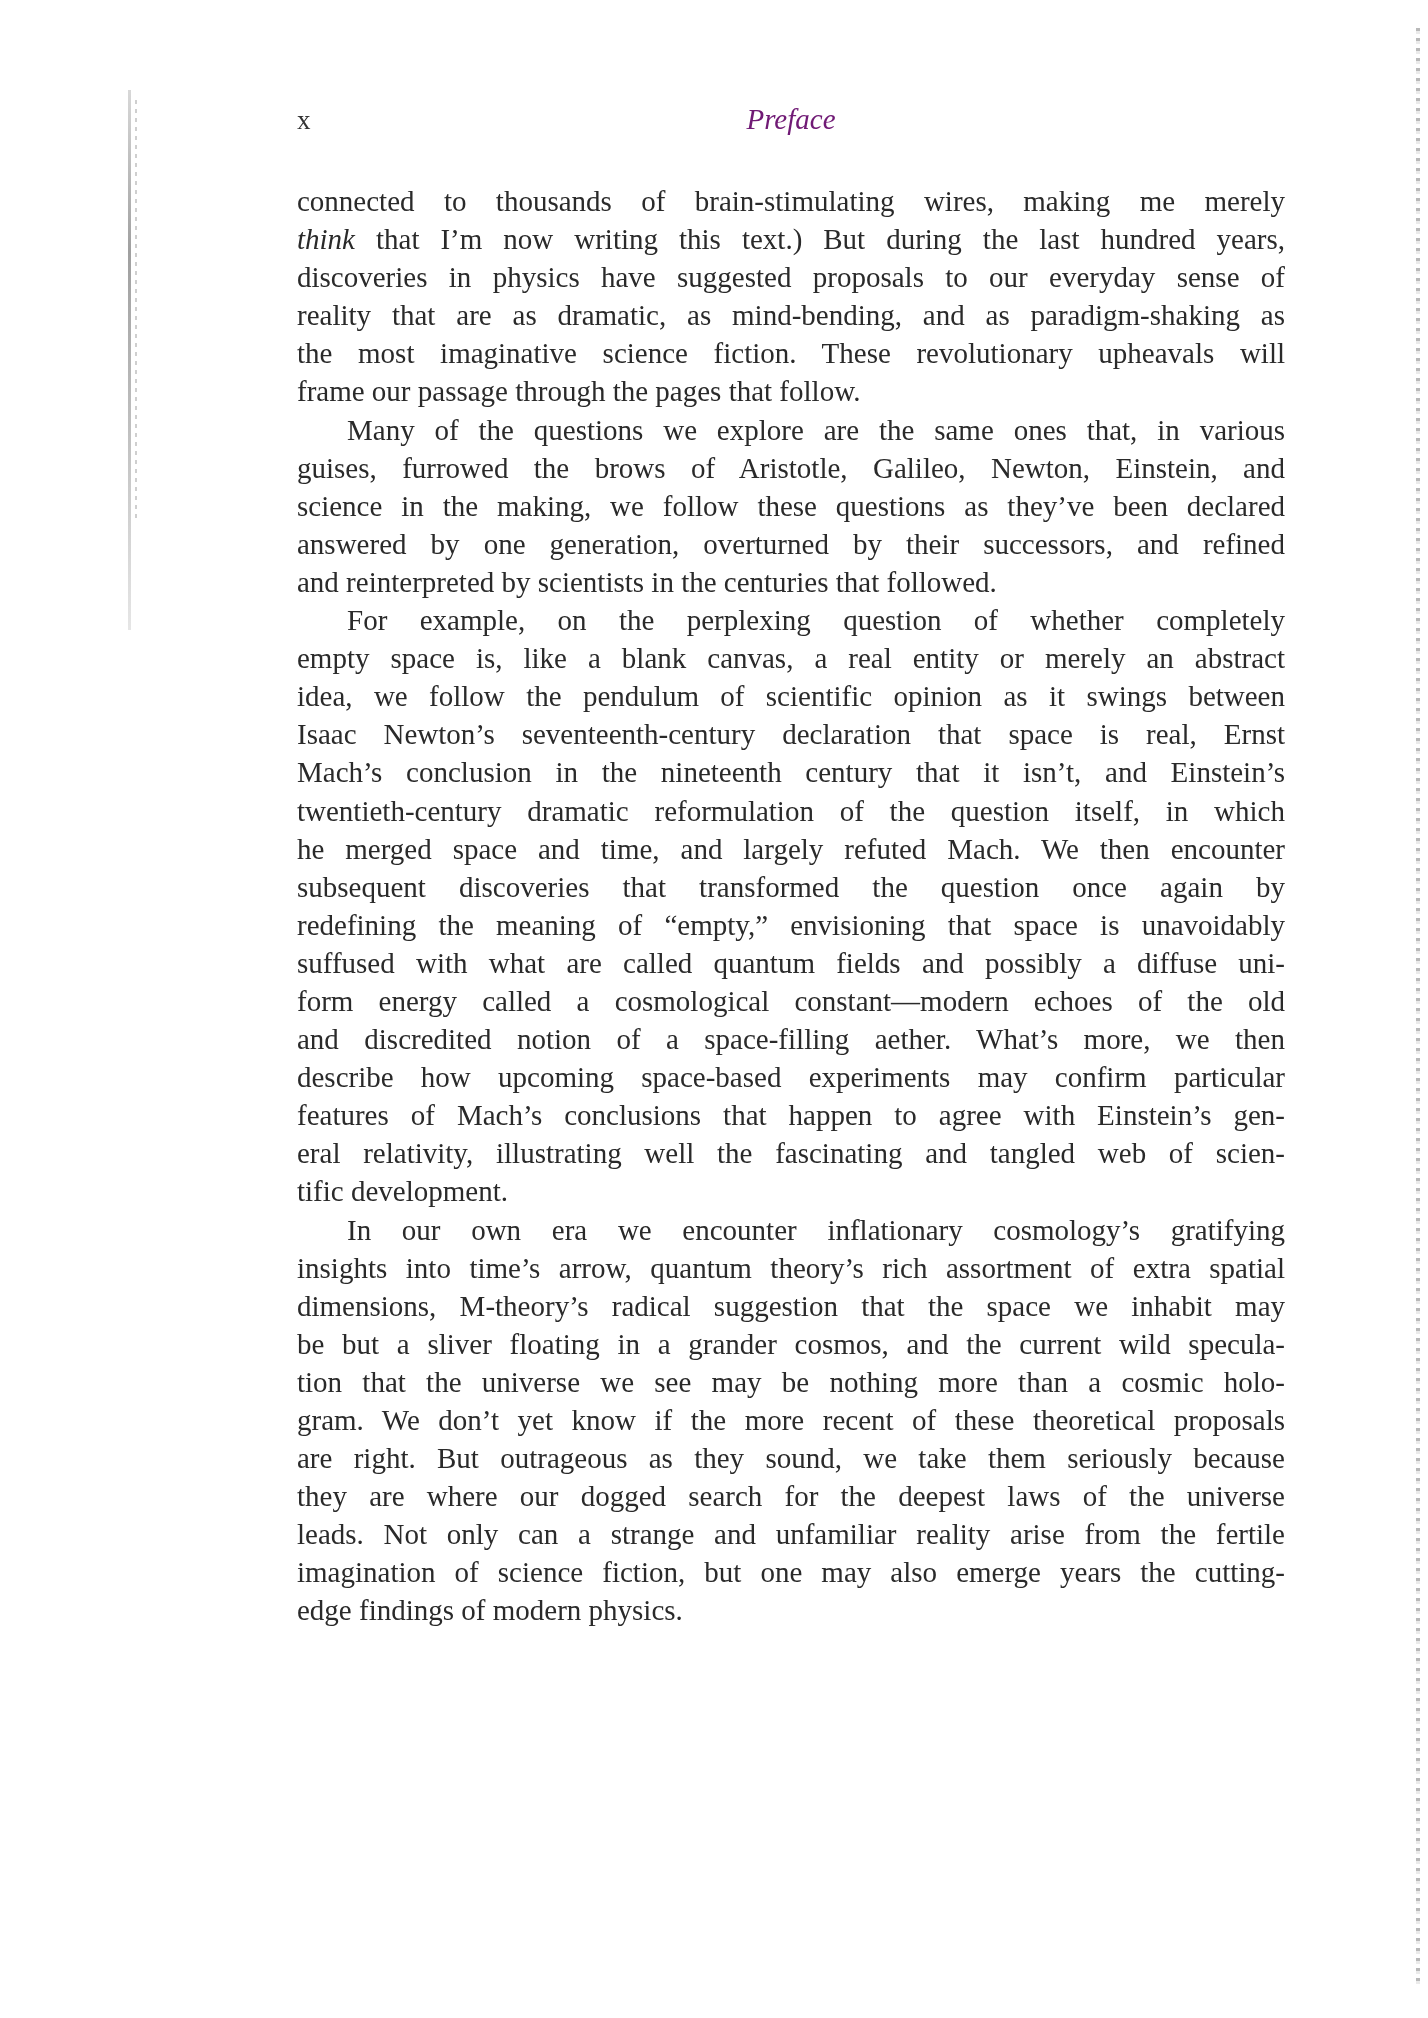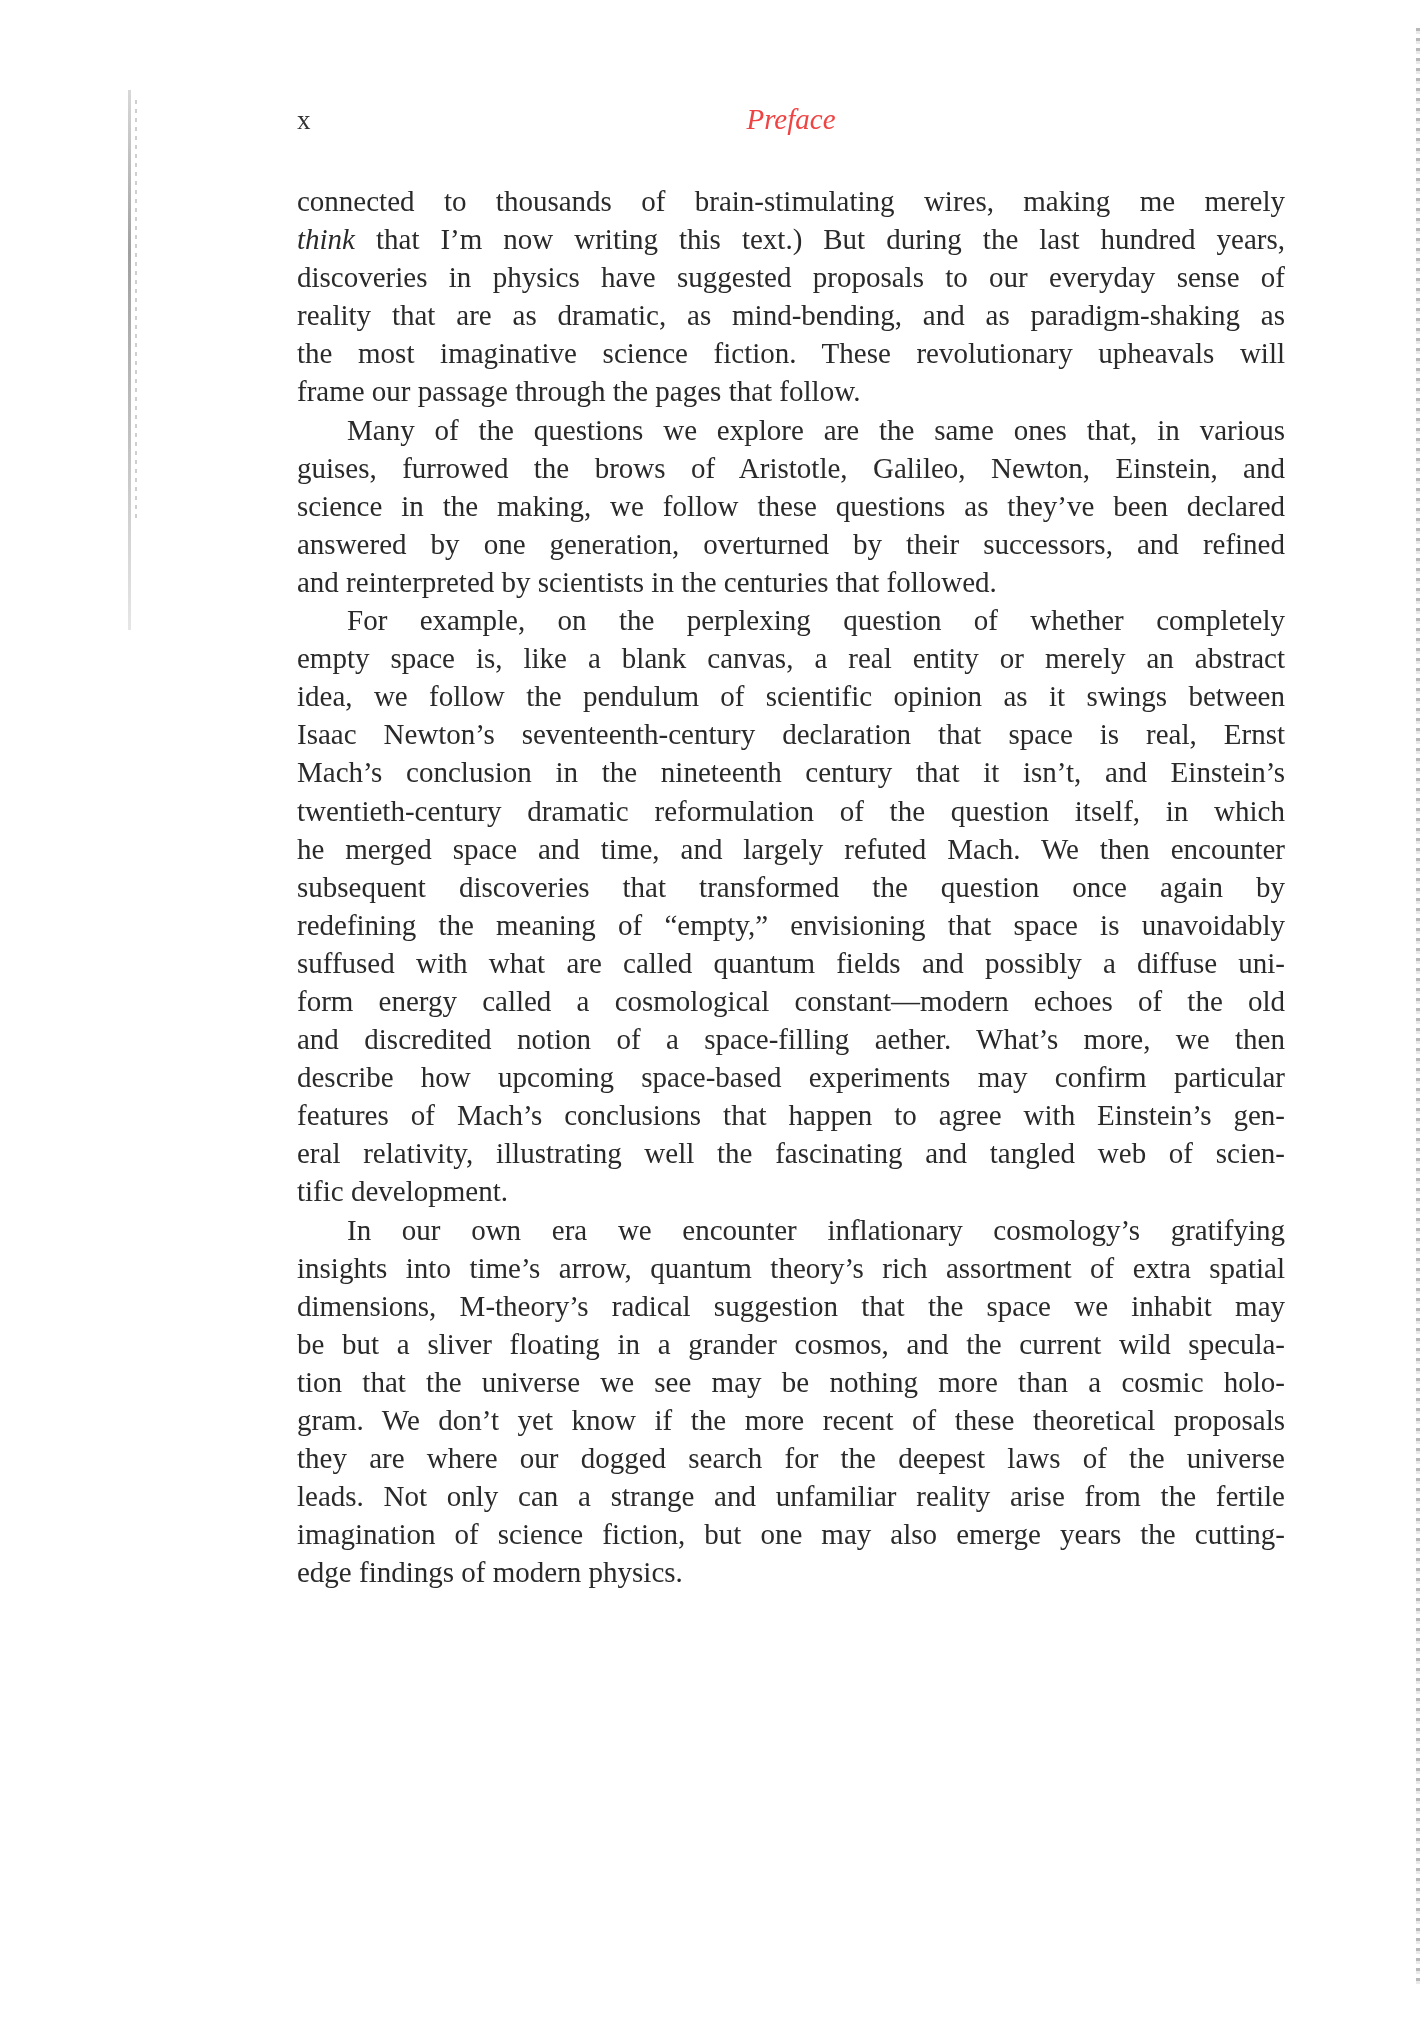--- a/index.html
+++ b/index.html
@@ -7,21 +7,21 @@
            font-family: "Liberation Serif", "DejaVu Serif", serif; color: #2a2a2a; }
     .scan-left { position: absolute; left: 128px; top: 90px; width: 3px; height: 540px;
                  background: linear-gradient(#d8d8d8, #a0a0a0 30%, #bdbdbd 60%, #e6e6e6); }
     .scan-left2 { position: absolute; left: 135px; top: 100px; width: 2px; height: 420px;
                   background: repeating-linear-gradient(#cfcfcf 0 4px, transparent 4px 9px); }
     .scan-right { position: absolute; left: 1416px; top: 28px; width: 4px; height: 1960px;
                   background: repeating-linear-gradient(#9a9a9a 0 3px, #e2e2e2 3px 6px, transparent 6px 10px); opacity: .7; }
     .header { position: absolute; left: 297px; top: 105px; width: 988px; height: 40px; }
     .folio { position: absolute; left: 0; top: 0; font-size: 27px; color: #333; }
     .running-title { position: absolute; left: 0; right: 0; text-align: center; top: -2px;
-                     font-style: italic; font-size: 29px; color: #ef4444; }
+                     font-style: italic; font-size: 29px; color: #701a75; }
     .body-text { position: absolute; left: 297px; top: 182px; width: 988px; }
     .line { display: block; font-size: 29px; line-height: 38.1px; height: 38.1px;
             text-align: justify; text-align-last: justify; white-space: nowrap; overflow: visible; }
     .line.last { text-align-last: left; }
     .line.indent { padding-left: 50px; }
     em { }
   </style>
 </head>
 <body>
 
@@ -68,18 +68,19 @@
       <span class="line">eral relativity, illustrating well the fascinating and tangled web of scien-</span>
       <span class="line last">tific development.</span>
     </div>
     <div>
       <span class="line indent">In our own era we encounter inflationary cosmology’s gratifying</span>
       <span class="line">insights into time’s arrow, quantum theory’s rich assortment of extra spatial</span>
       <span class="line">dimensions, M-theory’s radical suggestion that the space we inhabit may</span>
       <span class="line">be but a sliver floating in a grander cosmos, and the current wild specula-</span>
       <span class="line">tion that the universe we see may be nothing more than a cosmic holo-</span>
       <span class="line">gram. We don’t yet know if the more recent of these theoretical proposals</span>
+      <span class="line">are right. But outrageous as they sound, we take them seriously because</span>
       <span class="line">they are where our dogged search for the deepest laws of the universe</span>
       <span class="line">leads. Not only can a strange and unfamiliar reality arise from the fertile</span>
       <span class="line">imagination of science fiction, but one may also emerge years the cutting-</span>
       <span class="line last">edge findings of modern physics.</span>
     </div>
   </div>
 
 </body></html>

